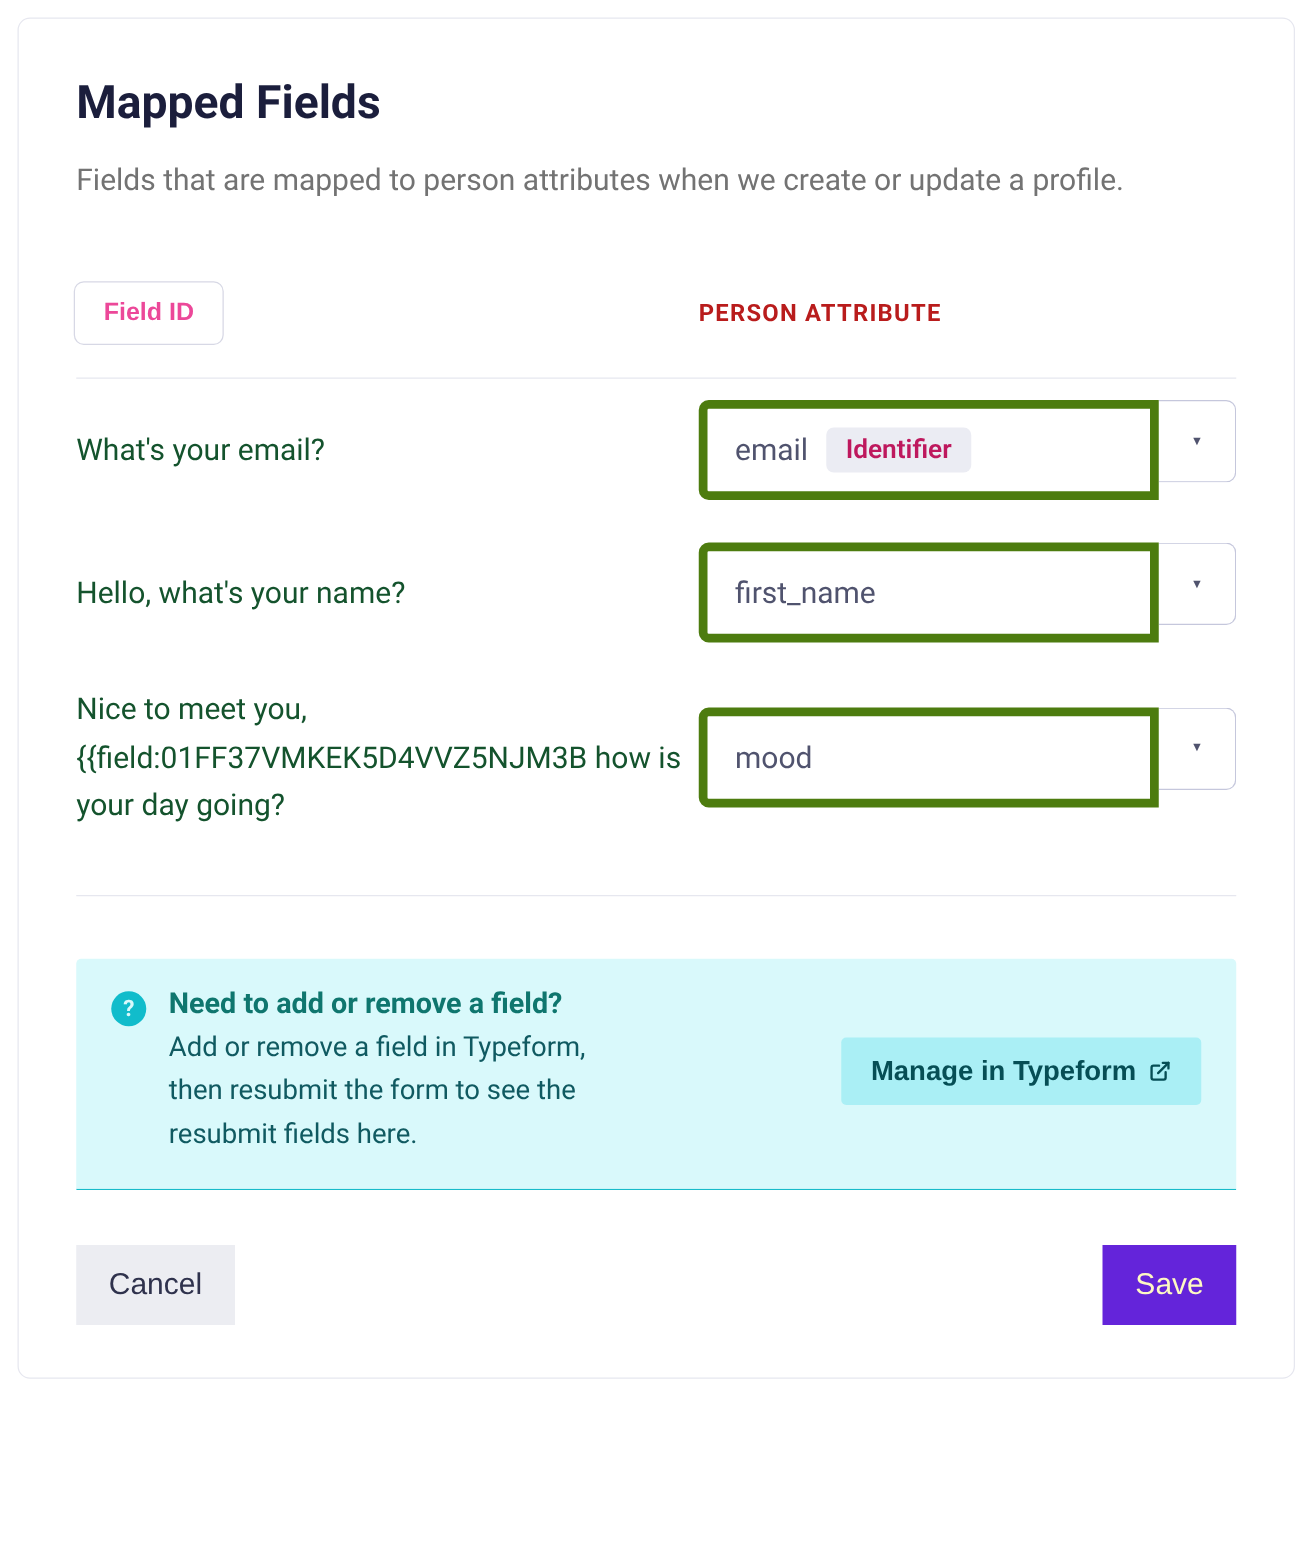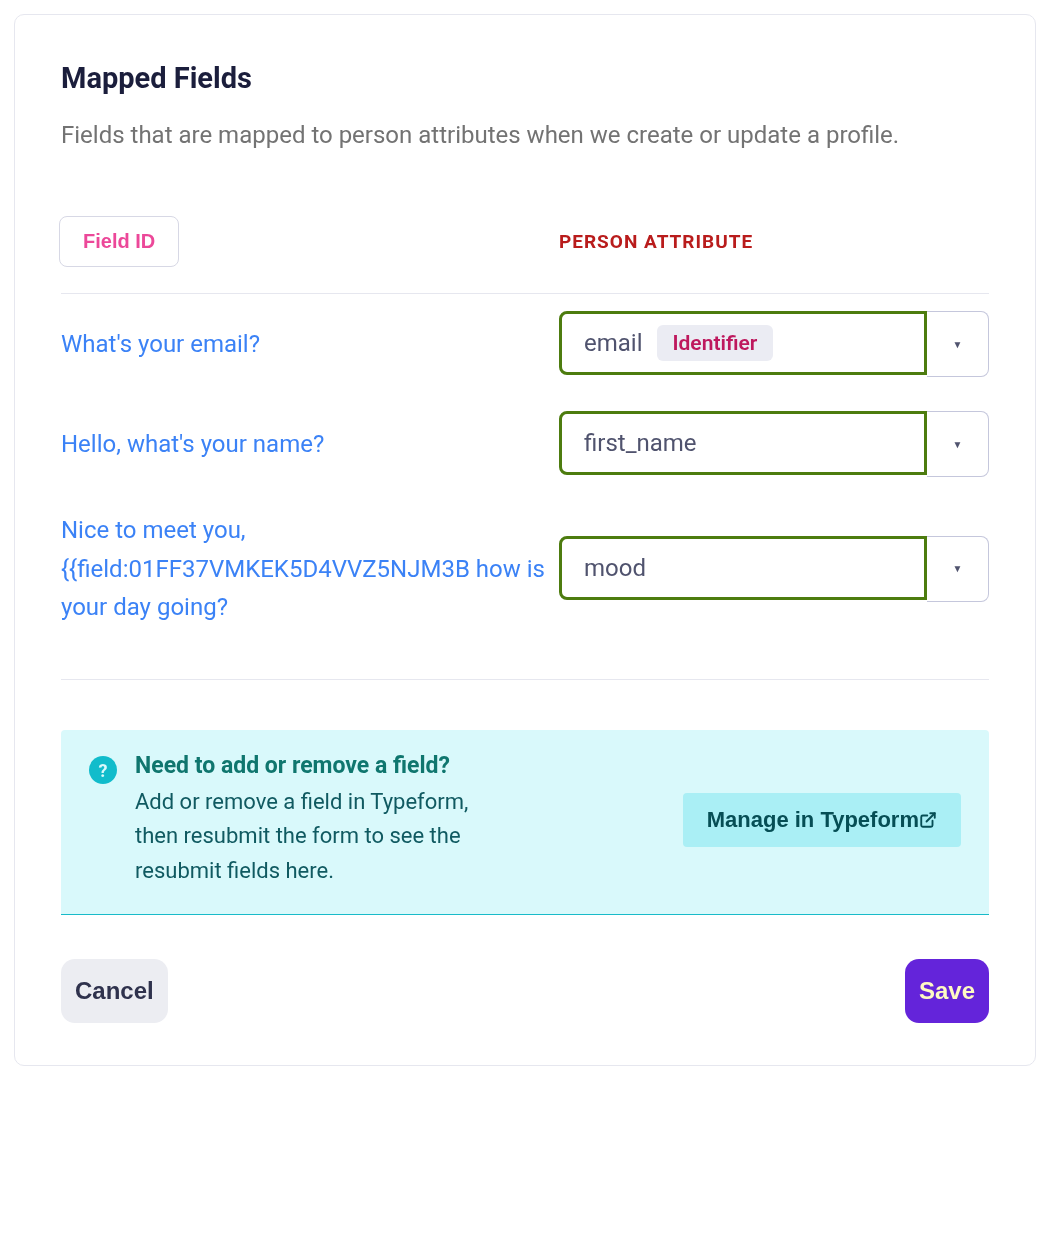--- a/index.html
+++ b/index.html
@@ -10,21 +10,21 @@
       color: #1b1e3c;
     }
     .card {
       border: 1px solid #e6e7ef;
       border-radius: 10px;
       padding: 46px 46px 42px 46px;
       max-width: 1022px;
       margin: 0 auto;
     }
     .title {
-      font-size: 29px;
+      font-size: 37px;
       font-weight: 700;
       color: #1b1e3c;
       margin-bottom: 22px;
     }
     .description {
       font-size: 24px;
       color: #737373;
       line-height: 1.55;
       margin-bottom: 62px;
       max-width: 900px;
@@ -68,39 +68,39 @@
     .field-row {
       display: flex;
       align-items: center;
       min-height: 100px;
       gap: 8px;
       padding: 17px 0;
     }
     .field-label {
       flex: 1 1 0;
       font-size: 24px;
-      color: #3b82f6;
+      color: #14532d;
       line-height: 1.6;
       overflow: hidden;
       overflow-wrap: break-word;
     }
     .select-group {
       display: flex;
       width: 430px;
       flex-shrink: 0;
     }
     .select-main {
       flex: 1;
       display: flex;
       align-items: center;
       gap: 14px;
-      border: 3px solid #4d7c0f;
+      border: 7px solid #4d7c0f;
       border-radius: 8px 0 0 8px;
       padding: 0 22px;
-      height: 64px;
+      height: 80px;
       font-size: 24px;
       color: #50536e;
       cursor: pointer;
     }
     .select-caret {
       width: 62px;
       height: 66px;
       border: 1px solid #c5c7dc;
       border-left: none;
       border-radius: 0 8px 8px 0;
@@ -170,33 +170,34 @@
       background: #aaeff5;
       border: none;
       color: #064e55;
       font-size: 22px;
       font-weight: 700;
       padding: 14px 24px;
       border-radius: 4px;
       cursor: pointer;
       display: inline-flex;
       align-items: center;
+      gap: 10px;
       flex-shrink: 0;
     }
     .external-icon svg { display: block; }
     .footer {
       display: flex;
       justify-content: space-between;
       margin-top: 44px;
     }
     .btn {
       font-size: 24px;
-      font-weight: 700;
-      padding: 18px 14px;
-      border-radius: 14px;
+      font-weight: 400;
+      padding: 18px 26px;
+      border-radius: 0;
       cursor: pointer;
       border: none;
     }
     .btn-cancel {
       background: #ecedf2;
       color: #2f324d;
     }
     .btn-save {
       background: #6424da;
       color: #fef9c3;

